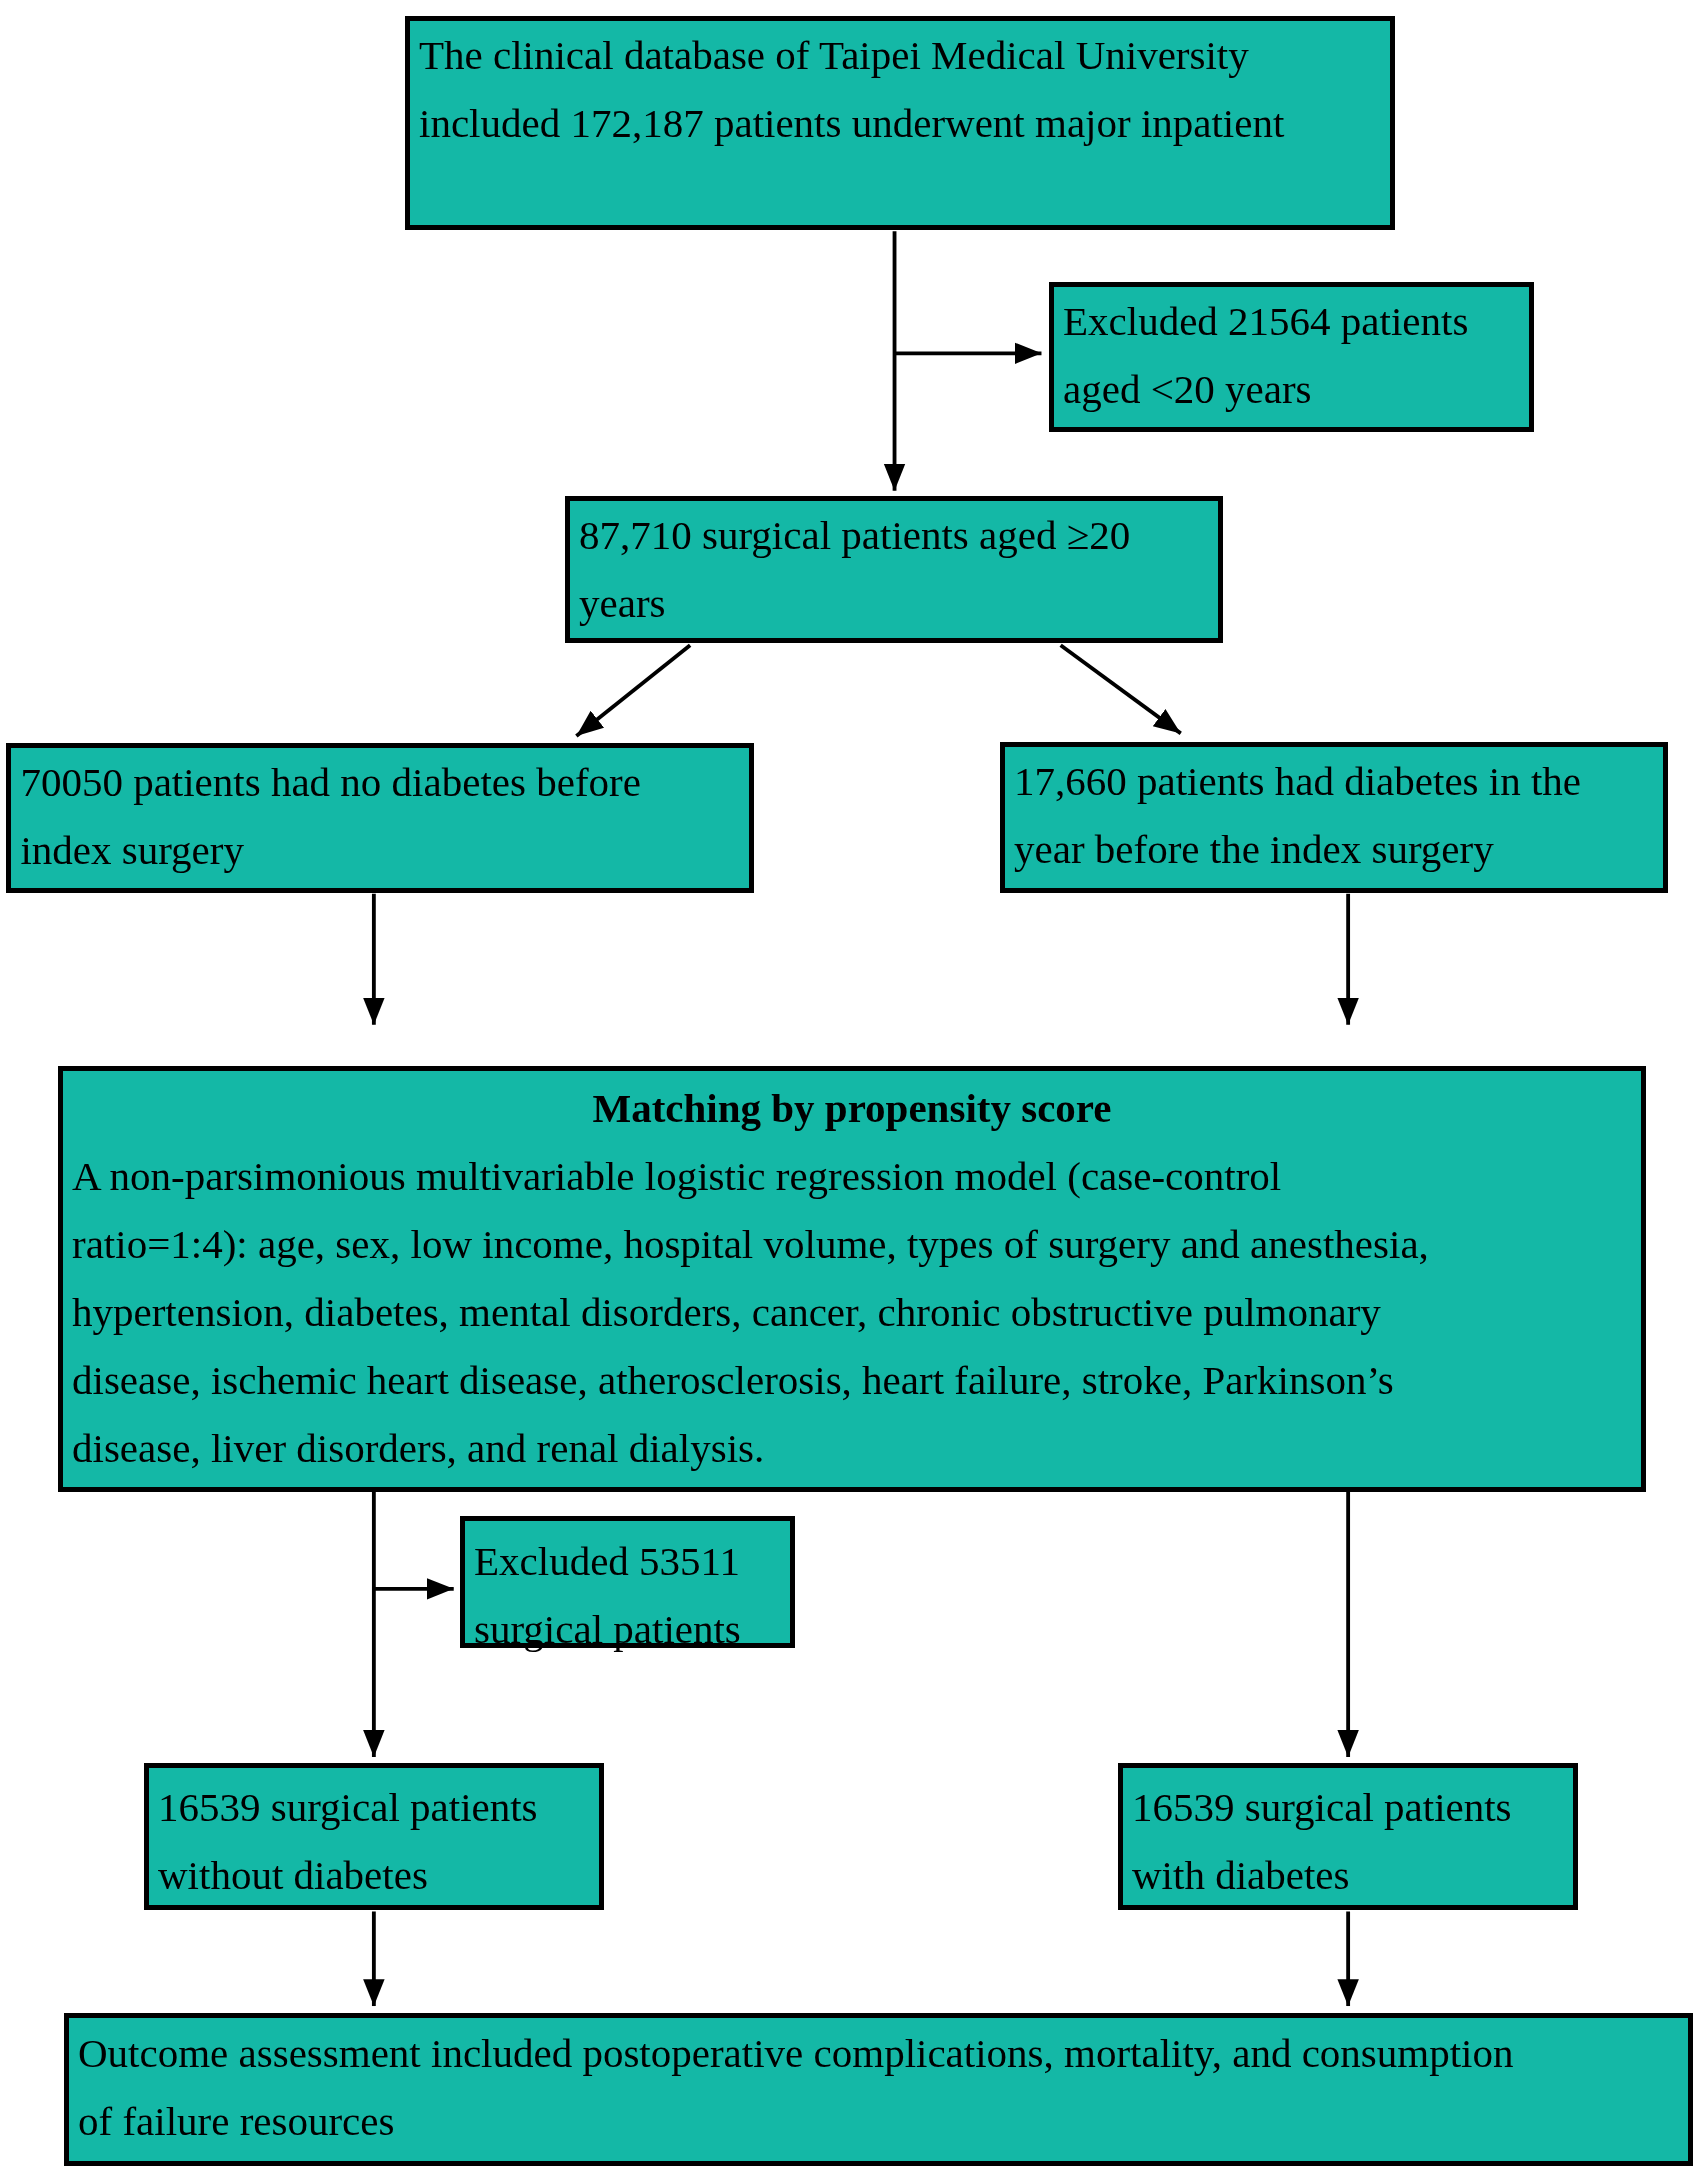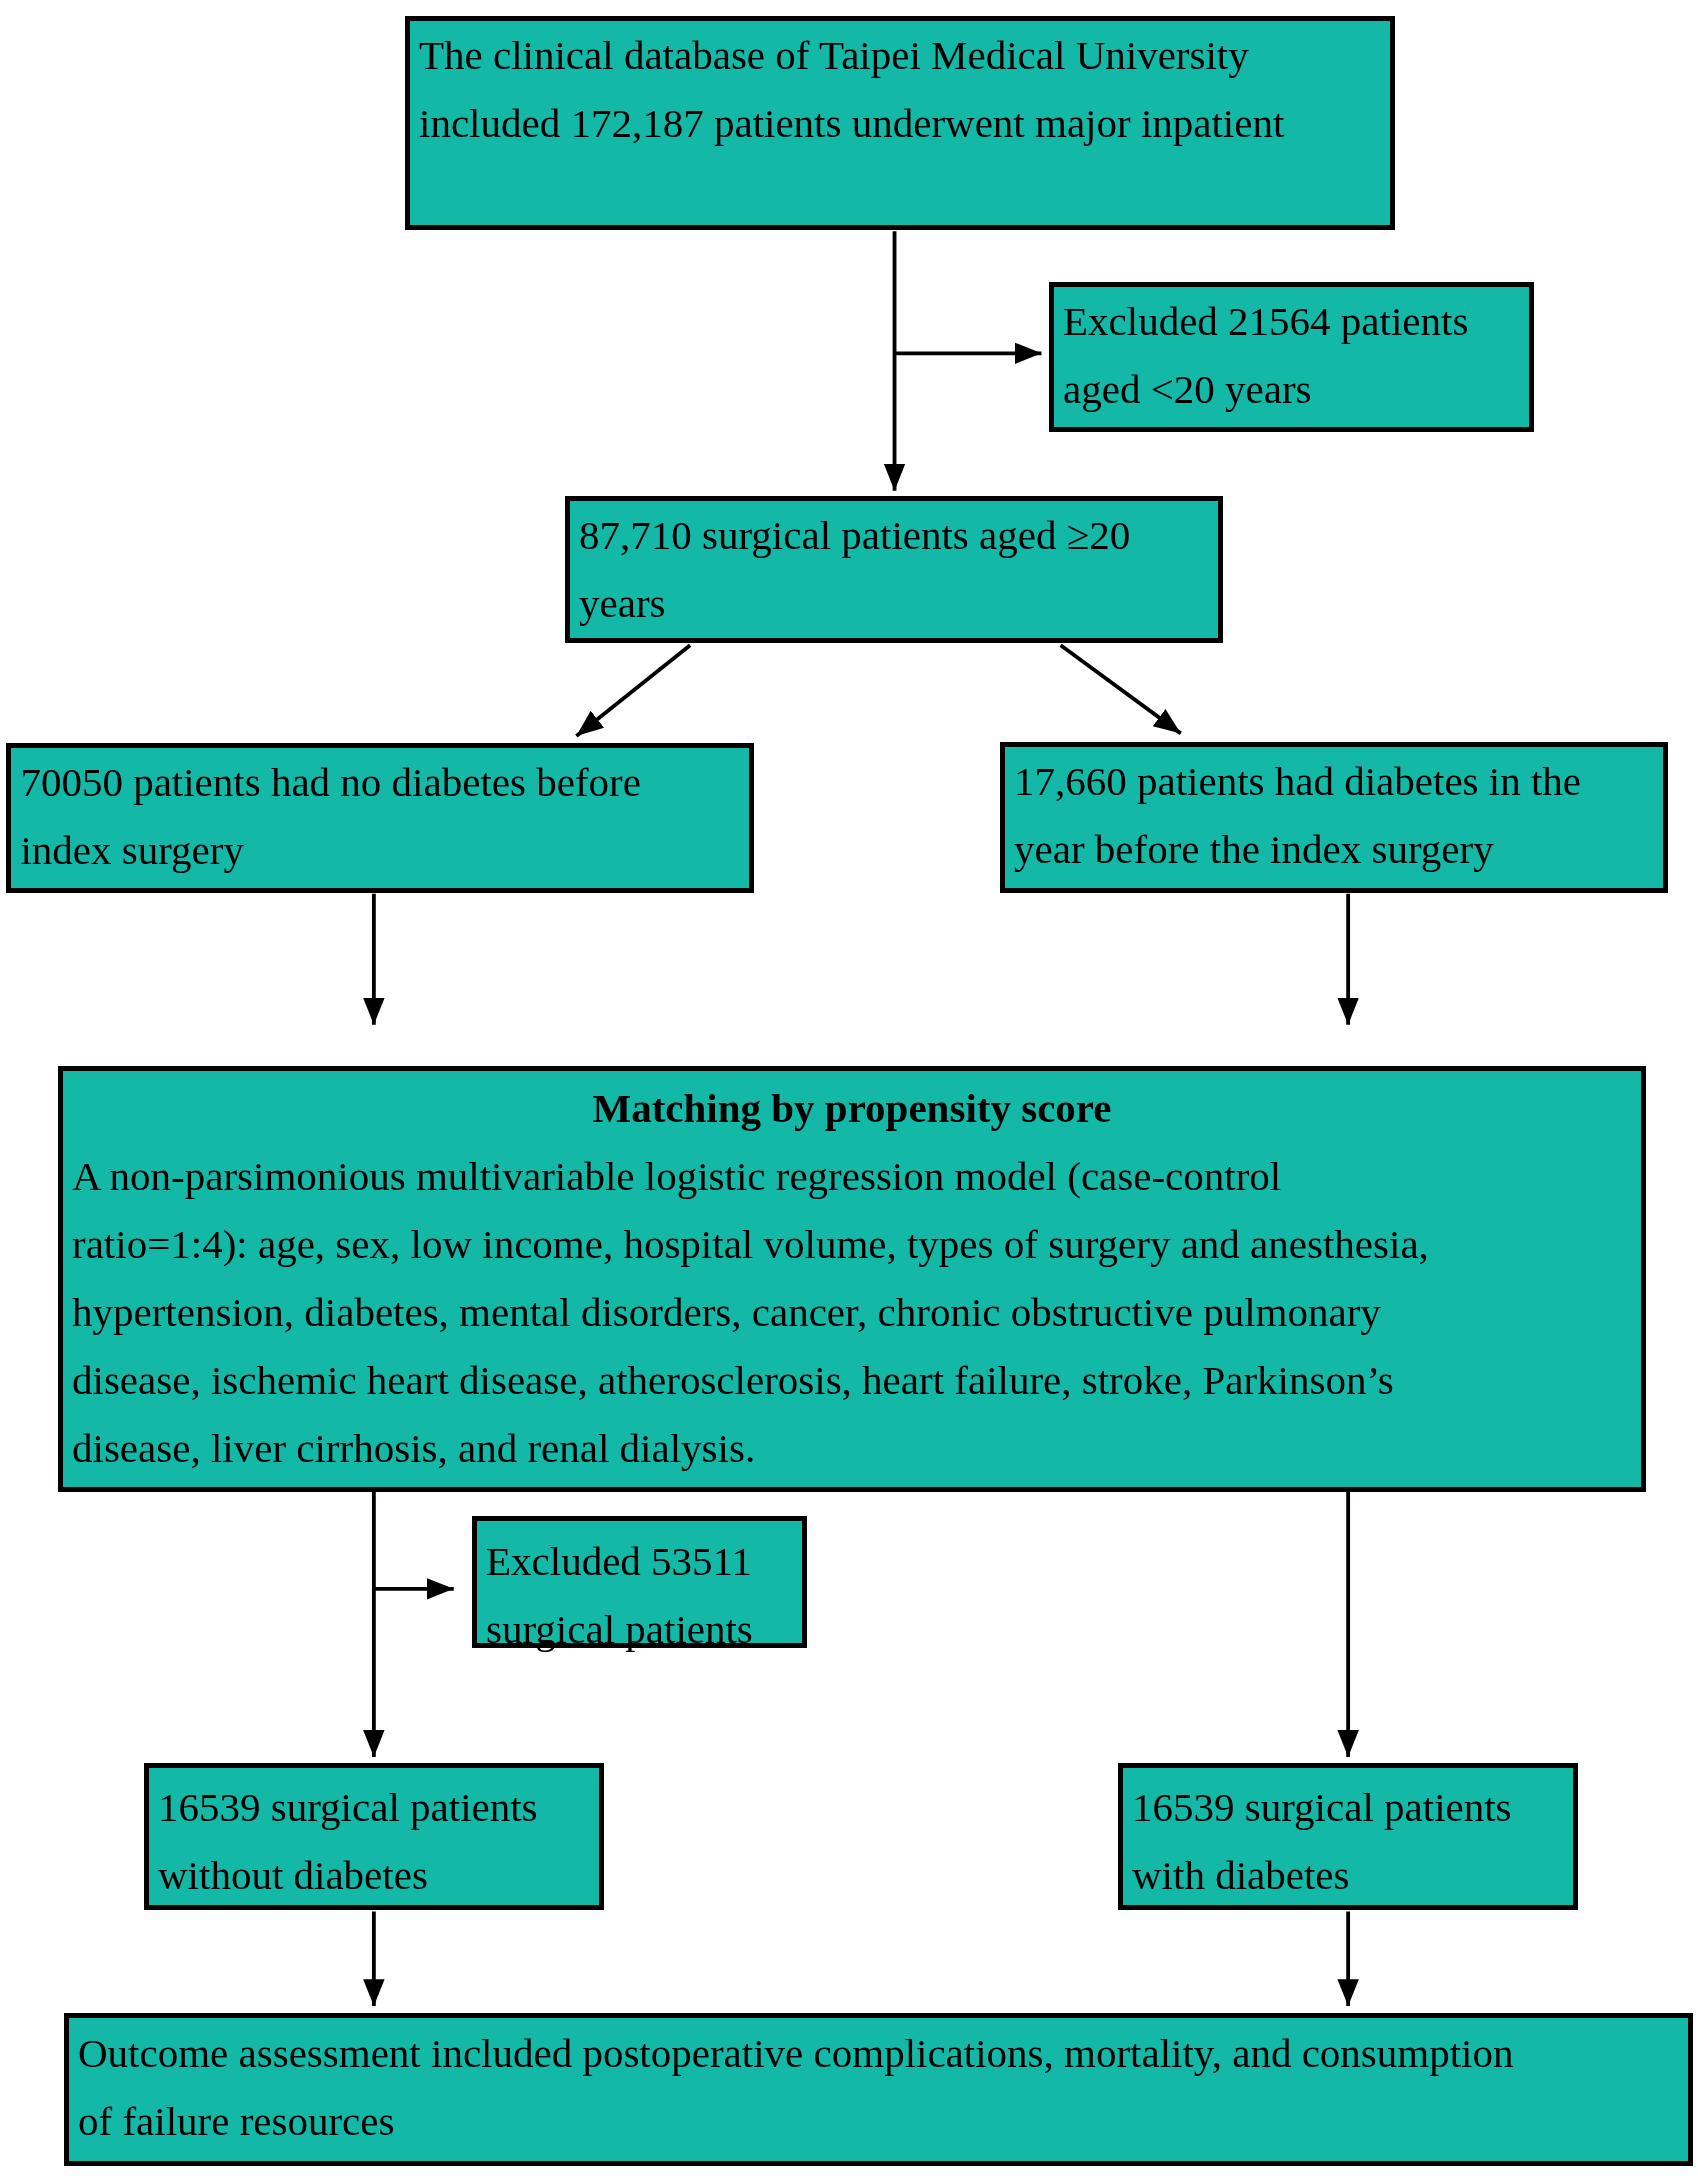--- a/index.html
+++ b/index.html
@@ -30,21 +30,21 @@
     white-space: nowrap;
     text-align: left;
   }
   .box-title {
     line-height: 68px;
     white-space: nowrap;
     text-align: center;
     font-weight: bold;
   }
   .pt5  { padding-top: 3.2px; }
-  .pt10 { padding-top: 6.4px; margin-left: 12px; }
+  .pt10 { padding-top: 6.4px; }
   .pt8  { padding-top: 5.1px; }
   .pt2  { padding-top: 1.3px; }
   svg.arrows {
     position: absolute;
     left: 0;
     top: 0;
     pointer-events: none;
   }
   svg.arrows line {
     stroke: #000000;
@@ -99,21 +99,21 @@
     <div class="ln">17,660 patients had diabetes in the</div>
     <div class="ln">year before the index surgery</div>
   </div>
 
   <div class="box pt5" style="left:58px; top:1031px; width:1588px; height:426px;margin-top:35px;">
     <div class="box-title">Matching by propensity score</div>
     <div class="ln">A non-parsimonious multivariable logistic regression model (case-control</div>
     <div class="ln">ratio=1:4): age, sex, low income, hospital volume, types of surgery and anesthesia,</div>
     <div class="ln">hypertension, diabetes, mental disorders, cancer, chronic obstructive pulmonary</div>
     <div class="ln">disease, ischemic heart disease, atherosclerosis, heart failure, stroke, Parkinson’s</div>
-    <div class="ln">disease, liver cirrhosis, and renal dialysis.</div>
+    <div class="ln">disease, liver disorders, and renal dialysis.</div>
   </div>
 
   <div class="box pt10" style="left:460px; top:1516px; width:335px; height:132px;">
     <div class="ln">Excluded 53511</div>
     <div class="ln">surgical patients</div>
   </div>
 
   <div class="box pt8" style="left:144px; top:1763px; width:460px; height:147px;">
     <div class="ln">16539 surgical patients</div>
     <div class="ln">without diabetes</div>

